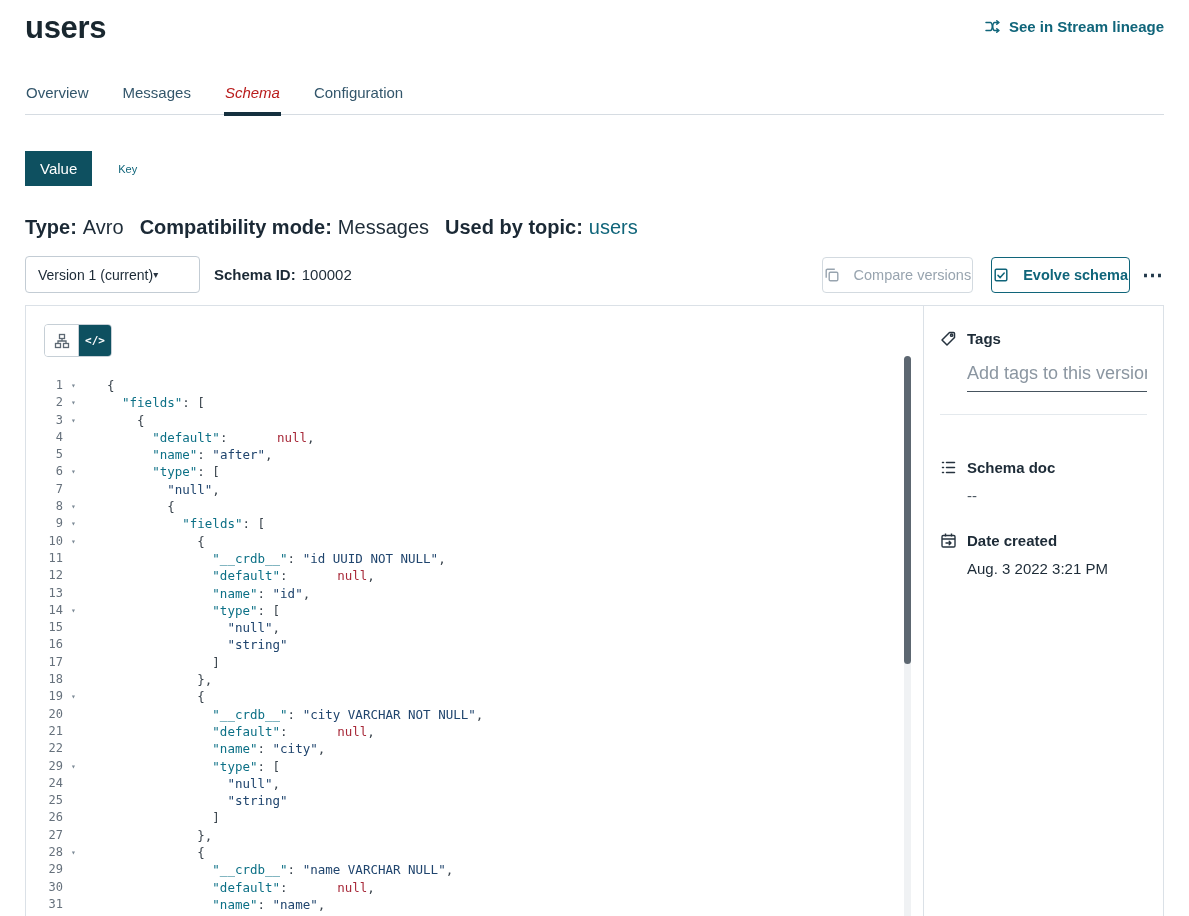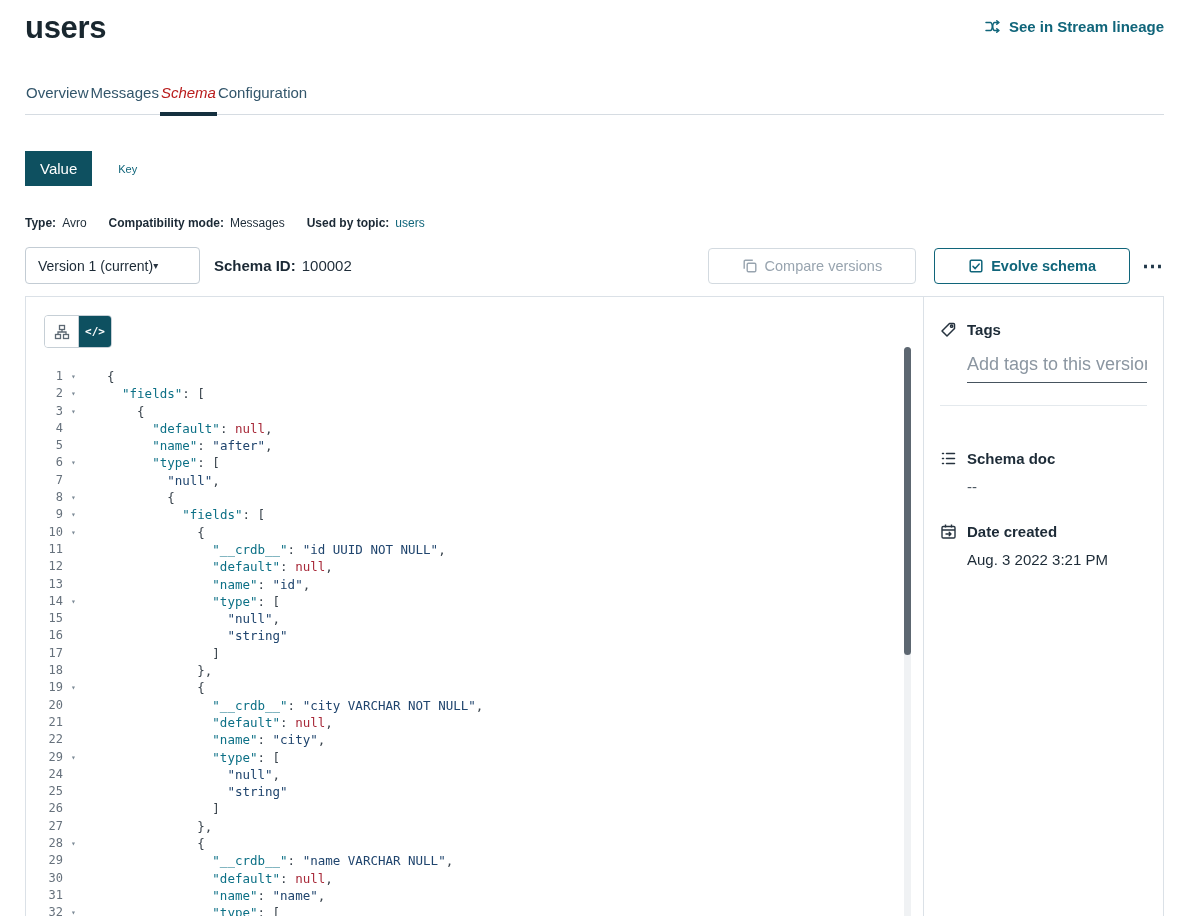--- a/index.html
+++ b/index.html
@@ -22,64 +22,64 @@
   }
   .page { padding: 0 25px; }
 
   
   .page-header { display: flex; justify-content: space-between; align-items: flex-start; padding-top: 10px; }
   h1.title { font-size: 31px; font-weight: 700; letter-spacing: -0.3px; color: #19272f; }
   .lineage-link { display: inline-flex; align-items: center; gap: 8px; color: var(--accent); font-size: 15px; font-weight: 600; margin-top: 8px; cursor: pointer; text-decoration: none; }
   .lineage-link svg { flex: none; }
 
   
-  .tabbar { display: flex; margin-top: 38px; border-bottom: 1px solid #d6dce2; }
+  .tabbar { display: flex; gap: 32px; margin-top: 38px; border-bottom: 1px solid #d6dce2; }
   .tab { font-size: 15px; color: var(--tab); padding: 0 1px 13px; position: relative; cursor: pointer; }
   .tab.active { color: #b91c1c; font-style: italic; }
   .tab.active::after { content: ""; position: absolute; left: 0; right: 0; bottom: -2px; height: 4px; background: #15303e; }
 
   
   .toggle-row { margin-top: 36px; display: flex; align-items: center; gap: 20px; }
   .toggle-value { background: var(--fill); color: #fff; border: none; border-radius: 0; padding: 9px 15px; font-size: 15px; font-family: inherit; cursor: pointer; }
   .toggle-key { background: none; border: none; color: var(--accent); font-size: 11px; font-family: inherit; cursor: pointer; padding: 9px 6px; }
 
   
-  .meta-row { margin-top: 30px; font-size: 12px; display: flex; gap: 22px; align-items: flex-start; }
+  .meta-row { margin-top: 30px; font-size: 20px; display: flex; gap: 16px; align-items: flex-start; }
   .meta-item { display: inline-flex; gap: 6px; }
   .bold { font-weight: 700; color: #1b2935; }
   .link { color: var(--accent); cursor: pointer; }
 
   
   .controls-row { margin-top: 17px; display: flex; align-items: center; }
   .select { width: 175px; height: 37px; border: 1px solid #c3ccd4; border-radius: 4px; display: flex; align-items: center; justify-content: flex-start; padding: 0 12px; font-size: 14px; cursor: pointer; background: #fff; color: #1b2935; }
   .chev { font-size: 10px; color: #2a3642; }
   .schema-id { margin-left: 14px; font-size: 15px; display: inline-flex; gap: 6px; }
   .spacer { flex: 1; }
-  .btn { display: inline-flex; align-items: center; gap: 7px; height: 36px; padding: 0 33px; border-radius: 4px; background: #fff; font-size: 14.5px; font-family: inherit; cursor: pointer; }
+  .btn { display: inline-flex; align-items: center; gap: 14px; height: 36px; padding: 0 1px; border-radius: 4px; background: #fff; font-size: 14.5px; font-family: inherit; cursor: pointer; }
   .btn.disabled { border: 1px solid #d3dae0; color: #98a4af; }
   .btn.outline { border: 1px solid var(--accent); color: var(--accent); margin-left: 18px; font-weight: 600; }
   .more { border: none; background: none; font-size: 21px; font-weight: 700; color: #22394a; margin-left: 12px; cursor: pointer; letter-spacing: 1px; line-height: 1; }
 
   
   .panel { margin-top: 12px; border: 1px solid var(--border); display: flex; height: 640px; }
   .editor { flex: 1; position: relative; padding: 18px 26px 0 18px; min-width: 0; }
   .view-toggle { display: inline-flex; border: 1px solid #c6cfd6; border-radius: 4px; overflow: hidden; }
   .vt { width: 33px; height: 31px; display: flex; align-items: center; justify-content: center; background: #fff; border: none; cursor: pointer; color: #5c6873; }
   .vt + .vt { border-left: 1px solid #c6cfd6; }
   .vt.active { background: var(--fill); color: #fff; }
   .vt.active .vt-glyph { font-size: 11px; font-weight: 700; font-family: "DejaVu Sans Mono", monospace; }
 
   .code-area { margin-top: 20px; font-family: "DejaVu Sans Mono", monospace; font-size: 12.5px; }
   .code-row { display: flex; align-items: center; height: 17.3px; line-height: 17.3px; white-space: pre; }
   .ln { width: 19px; text-align: right; color: #66717c; font-size: 12px; flex: none; }
   .fold { width: 21px; text-align: center; color: #7c8a96; font-size: 8px; flex: none; cursor: pointer; }
   .code-text { white-space: pre; }
   .tk-k { color: var(--key); }
   .tk-s { color: var(--str); }
-  .tk-a { color: var(--null); }
+  .tk-a { color: var(--null); margin-left: 42px; }
   .tk-p { color: var(--punct); }
 
   .vscroll { position: absolute; top: 50px; bottom: 0; right: 12px; width: 7px; background: #f0f2f4; border-radius: 4px; }
   .vthumb { width: 7px; height: 308px; background: #5d6771; border-radius: 4px; cursor: pointer; }
 
   
   .sidebar { width: 240px; flex: none; border-left: 1px solid var(--border); padding: 24px 16px 0 16px; }
   .side-head { display: flex; align-items: center; gap: 10px; font-size: 15px; font-weight: 700; color: #1d2b37; }
   .side-head svg { flex: none; }
   .tags-input { display: block; margin: 16px 0 0 27px; width: calc(100% - 27px); border: none; border-bottom: 1px solid #46535e; font-size: 18px; padding: 0 0 7px; color: #1d2b37; font-family: inherit; outline: none; background: transparent; }

